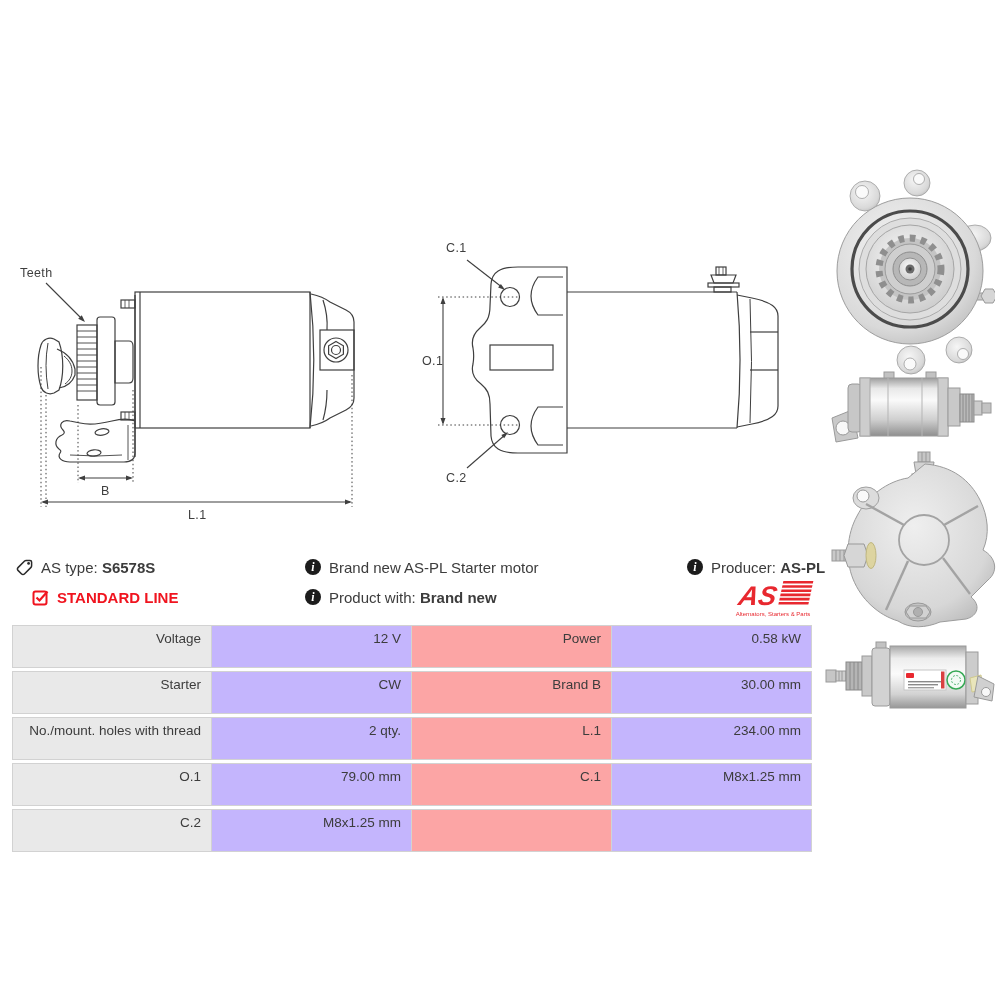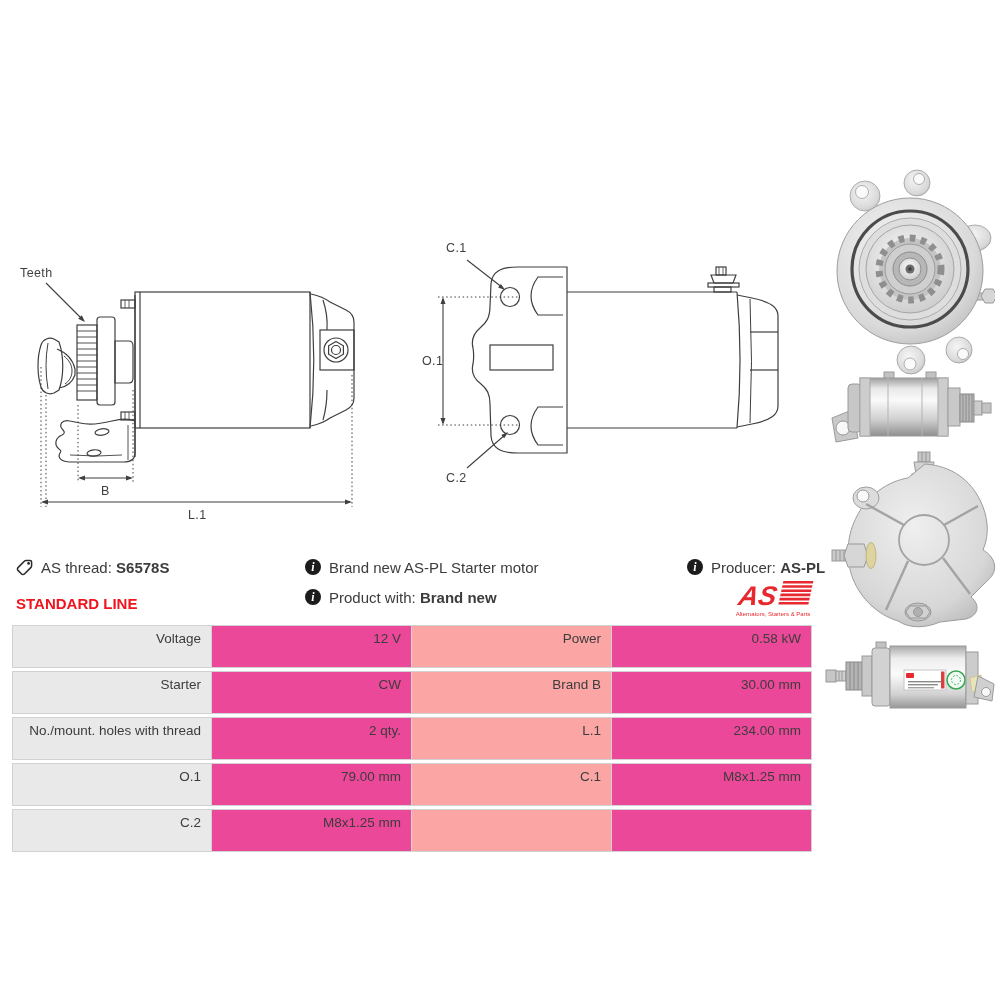--- a/index.html
+++ b/index.html
@@ -21,21 +21,21 @@
   
   table.spec-table {
     position:absolute; left:12px; top:622px; width:800px;
     border-collapse:separate; border-spacing:0 3px; font-size:13.5px; table-layout:fixed;
   }
   table.spec-table td {
     height:43px; vertical-align:top; padding:5px 10px 3px 8px; text-align:right;
     border:1px solid #d2d2d2; line-height:1.25;
   }
   table.spec-table td.lbl { background:#e9e9e9; }
-  table.spec-table td.val { background:#ec4899; border-left:none; }
+  table.spec-table td.val { background:#c4b5fd; border-left:none; }
   table.spec-table td.lbl2 { background:#fca5a5; border-left:none; }
   table.spec-table tr.tall td { height:43px;margin-top:44px; }
   
   .abs { position:absolute; }
   svg text.dim { font-family:"Liberation Sans", sans-serif; font-size:12.5px; fill:#3e3e3e; letter-spacing:.4px; }
   
   .logo-box { position:absolute; left:731px; top:578px; width:84px; height:42px; }
 </style>
 </head>
 <body>
@@ -313,34 +313,34 @@
     <polygon points="146,38 157,35 159,50 148,52" fill="#e9e5bb" stroke="#cfc98f"></polygon>
     <polygon points="154,36 170,44 168,61 150,57" fill="#d0d0d0" stroke="#9a9a9a"></polygon>
     <circle cx="162" cy="52" r="4.5" fill="#f8f8f8" stroke="#9a9a9a"></circle>
   </svg>
 
   <div class="info-item" style="left:16px; top:557px;">
     <svg width="17" height="17" viewBox="0 0 17 17">
       <path d="M2,8.6 L8.6,2 C9,1.6 9.6,1.4 10.2,1.4 L14,1.4 C14.9,1.4 15.6,2.1 15.6,3 L15.6,6.8 C15.6,7.4 15.4,8 15,8.4 L8.4,15 C7.6,15.8 6.4,15.8 5.6,15 L2,11.4 C1.2,10.6 1.2,9.4 2,8.6 Z" fill="none" stroke="#2a2a2a" stroke-width="1.5"></path>
       <circle cx="12.6" cy="4.4" r="1.4" fill="#2a2a2a"></circle>
     </svg>
-    <span><span class="plain-label">AS thread: </span><b>S6578S</b></span>
+    <span><span class="plain-label">AS type: </span><b>S6578S</b></span>
   </div>
 
   <div class="info-item" style="left:305px; top:557px;">
     <span class="info-icon">i</span>
     <span>Brand new AS-PL Starter motor</span>
   </div>
 
   <div class="info-item" style="left:687px; top:557px;">
     <span class="info-icon">i</span>
     <span><span class="plain-label">Producer: </span><b>AS-PL</b></span>
   </div>
 
-  <div class="info-item" style="left:16px; top:587px;flex-direction:column;">
+  <div class="info-item" style="left:32px; top:587px;">
     <svg width="17" height="17" viewBox="0 0 17 17">
       <rect x="1.5" y="2.5" width="13" height="13" rx="2" fill="none" stroke="#f0141f" stroke-width="2"></rect>
       <path d="M4.5,8.5 L7.5,11.5 L15.5,2.5" fill="none" stroke="#f0141f" stroke-width="2.2"></path>
     </svg>
     <span class="standard-line">STANDARD LINE</span>
   </div>
 
   <div class="info-item" style="left:305px; top:587px;">
     <span class="info-icon">i</span>
     <span><span class="plain-label">Product with: </span><b>Brand new</b></span>

